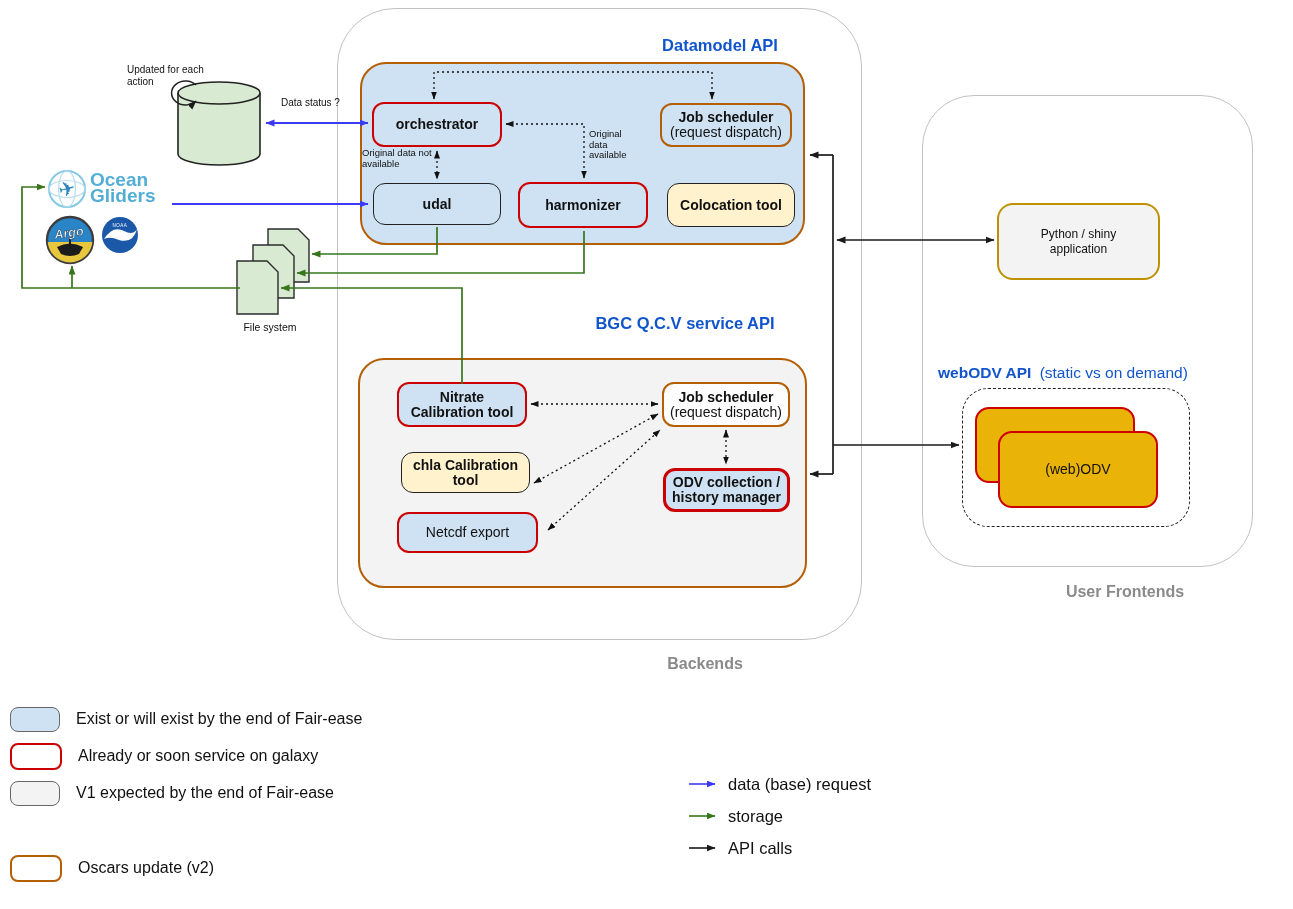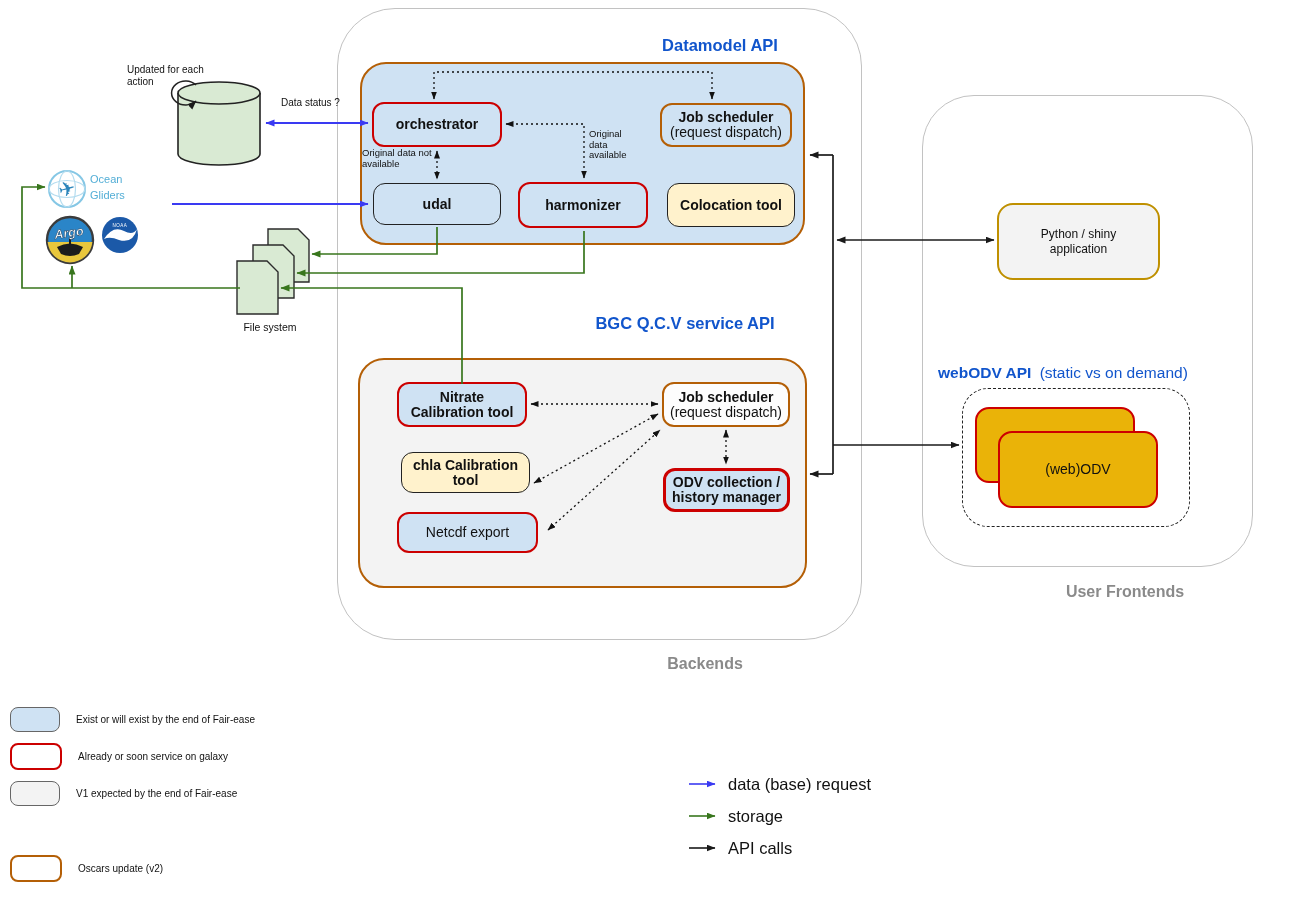--- a/index.html
+++ b/index.html
@@ -16,27 +16,27 @@
   .gray-fill{background:#f3f3f3;}
   .white-fill{background:#fdfdfd;}
   .red-border{border:2.6px solid #cc0000;}
   .brown-border{border:2.6px solid #b45f06;}
   .gold-border{border:2.6px solid #bf9000;}
   .black-border{border:1.6px solid #222;}
   .sec-title{font-size:16.5px;font-weight:bold;color:#1155cc;text-align:center;}
   .container-label{font-size:16px;font-weight:bold;color:#8a8a8a;text-align:center;}
   .small-label{font-size:10px;line-height:11.5px;}
   .tiny-label{font-size:9.5px;line-height:10.5px;}
-  .og-text{font-size:11px;line-height:15.5px;font-weight:normal;color:#53aed6;}
+  .og-text{font-size:19px;line-height:15.5px;font-weight:bold;color:#53aed6;}
   .dashed-box{border:1.6px dashed #222;border-radius:26px;}
   .card{border:2.6px solid #cc0000;border-radius:14px;background:#eab308;}
   #overlay{position:absolute;left:0;top:0;pointer-events:none;}
   .legend-row{position:absolute;display:flex;align-items:center;gap:16px;height:26px;}
   .swatch{width:48px;height:23px;border-radius:8px;flex:0 0 auto;}
-  .legend-text{font-size:10px;white-space:nowrap;}
+  .legend-text{font-size:16px;white-space:nowrap;}
   .arrow-row{position:absolute;display:flex;align-items:center;gap:8px;height:26px;}
   .arrow-label{font-size:16.5px;white-space:nowrap;}
 </style>
 </head>
 <body>
 
 <div id="canvas">
 
   <div class="abs container" style="left:337px;top:8px;width:525px;height:632px;"></div>
   <div class="abs container" style="left:922px;top:95px;width:331px;height:472px;border-radius:52px;"></div>

